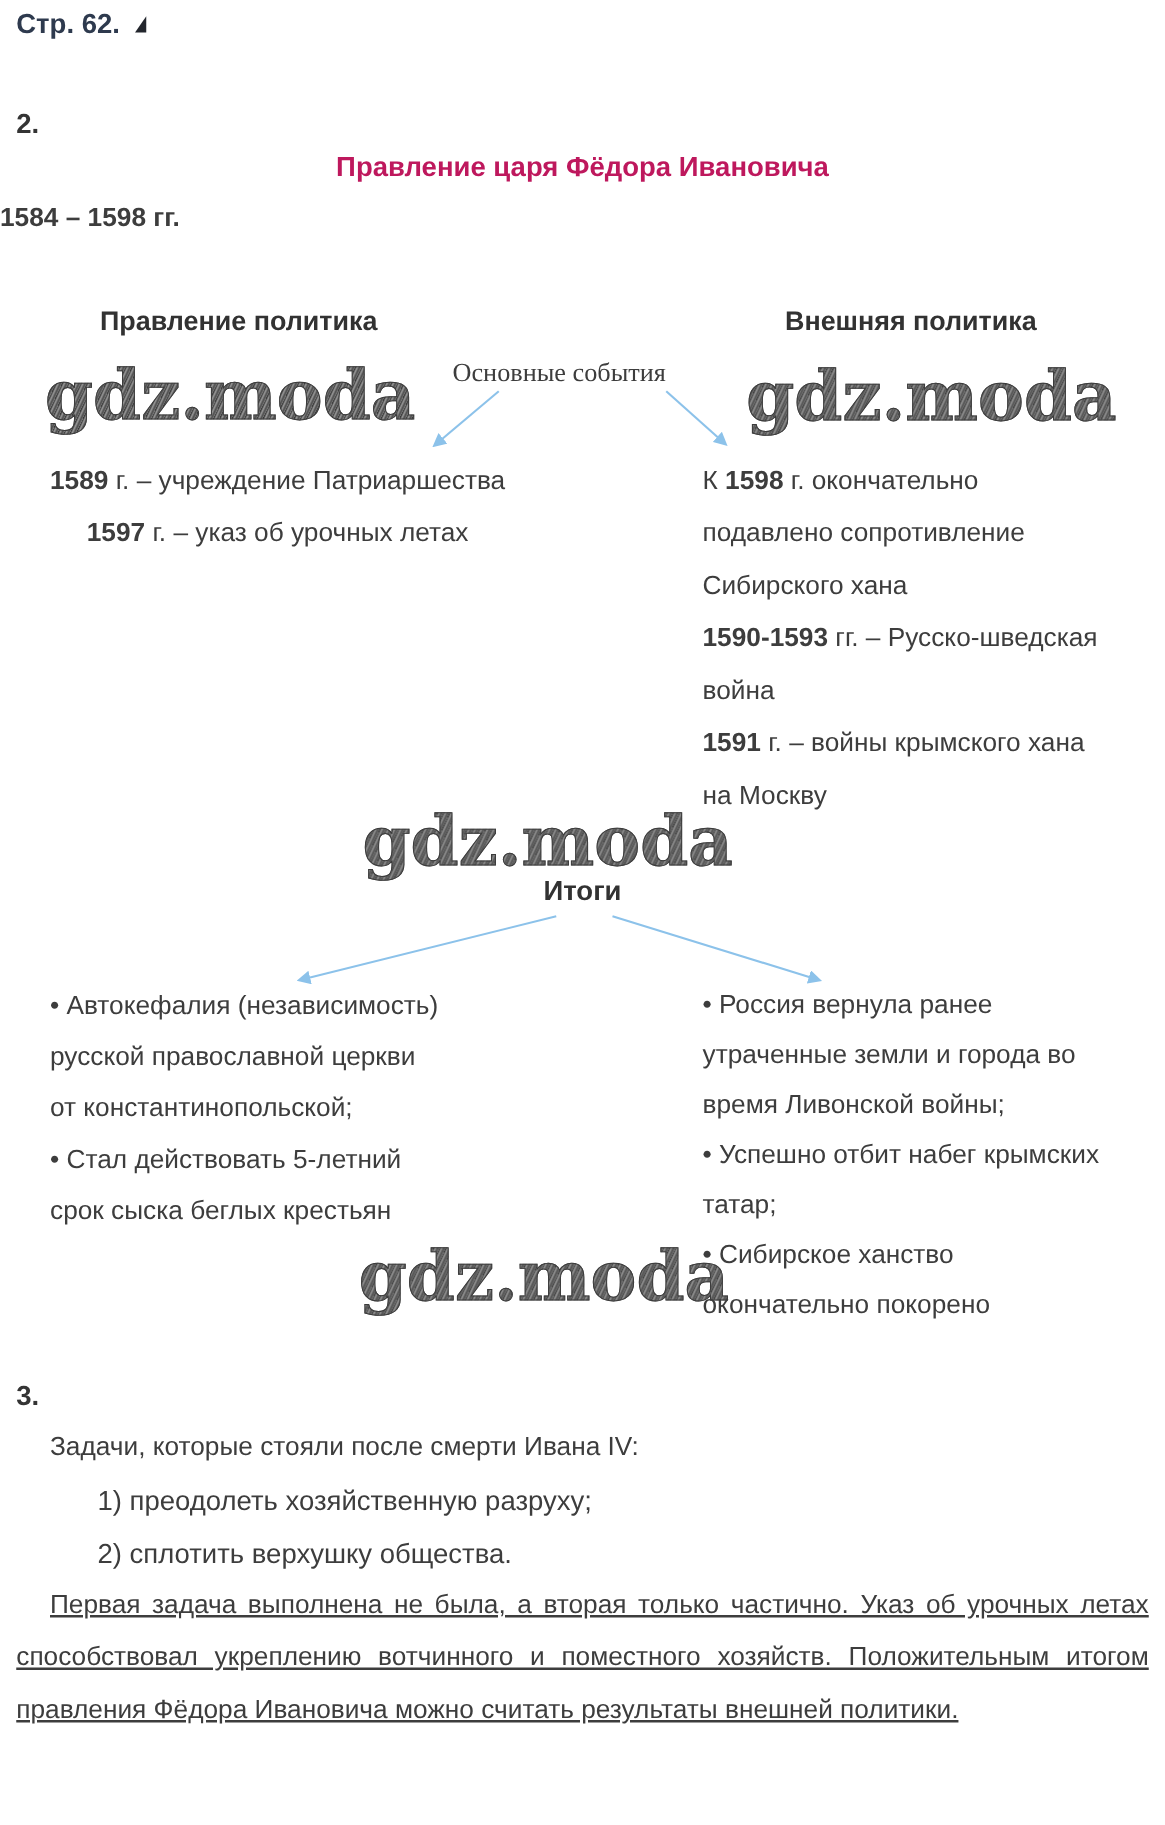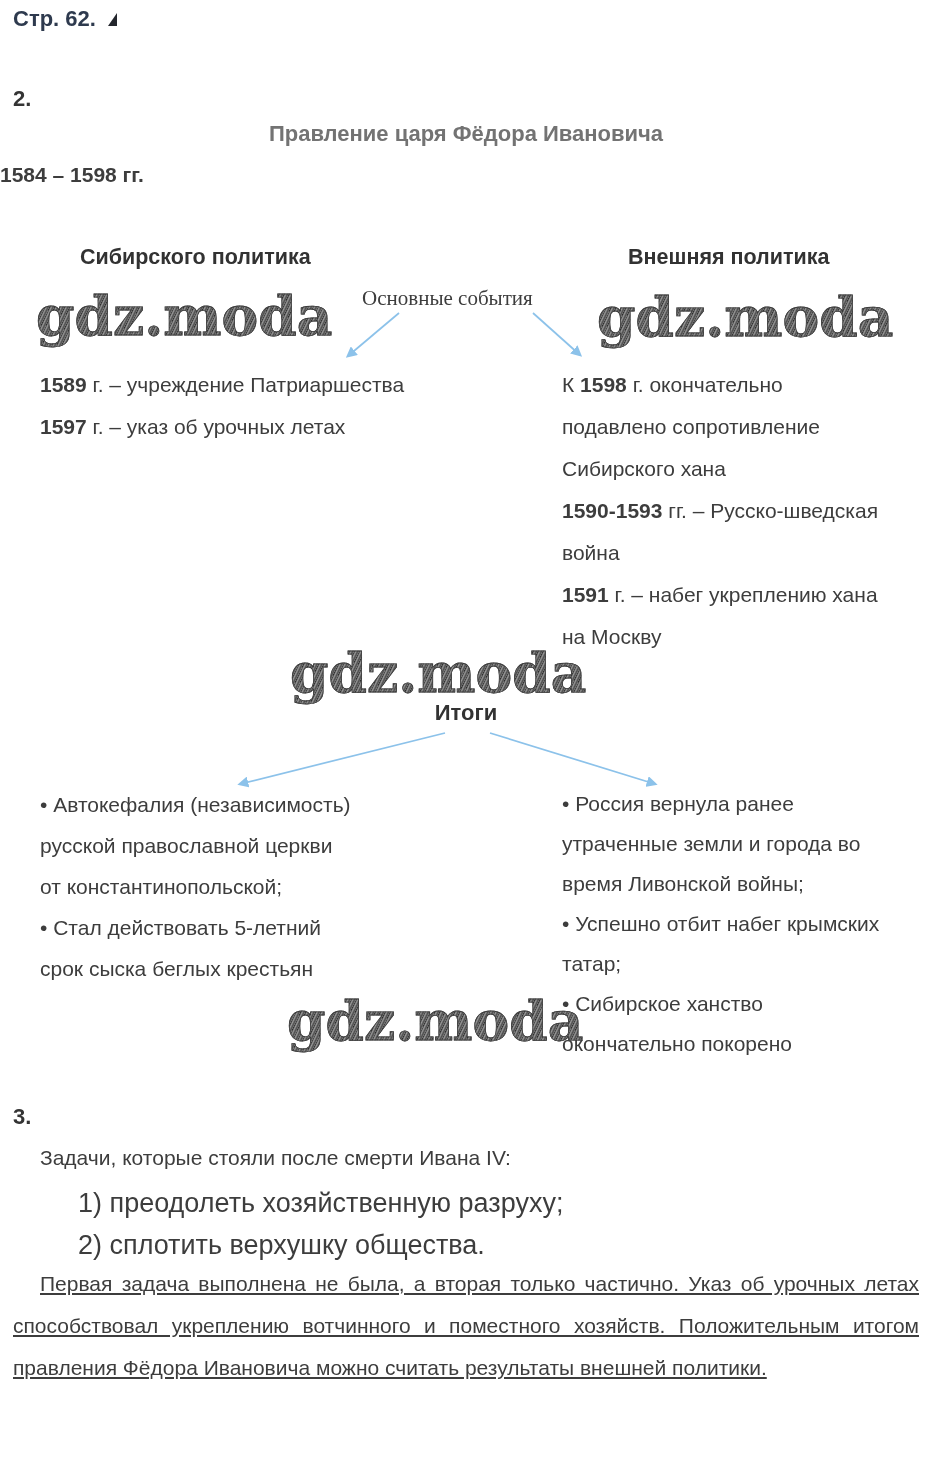--- a/index.html
+++ b/index.html
@@ -6,29 +6,29 @@
   .page{
     position:relative;width:932px;height:1460px;background:#ffffff;overflow:hidden;
     font-family:"Liberation Sans",sans-serif;color:#3d3d3d;
   }
   .abs{position:absolute;}
   .b{font-weight:bold;}
   .page-label{left:13px;top:6px;font-size:22px;font-weight:bold;color:#2e3a4e;}
   .cursor-mark{display:inline-block;width:0;height:0;border-bottom:13px solid #23262d;
     border-left:9px solid transparent;margin-left:12px;vertical-align:baseline;}
   .sec-num{left:13px;font-size:22px;font-weight:bold;color:#343434;}
-  .title{left:0;width:932px;top:121px;text-align:center;font-size:22px;font-weight:bold;color:#737373;}
+  .title{left:0;width:932px;top:121px;text-align:center;font-size:22px;font-weight:bold;color:#be185d;}
   .subtitle{left:0;width:932px;top:163px;text-align:left;font-size:21px;font-weight:bold;}
   .col-header{font-size:21.5px;font-weight:bold;color:#323232;top:245px;}
   .col-header.left{left:80px;}
   .col-header.right{left:628px;text-align:right;}
   .events-label{left:362px;top:286px;font-size:21px;font-family:Liberation Serif, serif;}
   .results-label{left:0;width:932px;top:700px;text-align:center;font-size:22px;font-weight:bold;color:#323232;}
   .textcol{font-size:21px;}
-  .left-events{left:40px;top:364px;line-height:42px;}
+  .left-events{left:40px;top:364px;line-height:42px;text-align:center;}
   .right-events{left:562px;top:364px;line-height:42px;}
   .left-results{left:40px;top:784px;line-height:41px;}
   .right-results{left:562px;top:784px;line-height:40px;}
   .wm{
     font-family:"DejaVu Serif",serif;font-weight:bold;font-size:55px;letter-spacing:0px;
     color:#5a5a5a;z-index:0;white-space:nowrap;
   }
   @supports ((-webkit-background-clip:text) or (background-clip:text)){
     .wm{
       background:repeating-linear-gradient(115deg,#2d2d2d 0px,#9b9b9b 1.5px,#4e4e4e 3px,#787878 4.5px);
@@ -36,39 +36,39 @@
       -webkit-text-stroke:0.8px #3c3c3c;
     }
   }
   .wm1{left:36px;top:283px;}
   .wm2{left:597px;top:284px;}
   .wm3{left:290px;top:640px;}
   .wm4{left:287px;top:988px;}
   .fg{z-index:2;}
   .arrows{left:0;top:0;z-index:1;pointer-events:none;}
   .tasks-intro{left:40px;top:1146px;font-size:21px;}
-  .task-item{left:78px;font-size:27px;}
+  .task-item{left:78px;font-size:22px;}
   .conclusion{left:13px;top:1263px;width:906px;font-size:21px;line-height:42px;
     text-align:justify;text-indent:27px;text-decoration:underline;}
 </style>
 </head>
 <body>
 
 <div class="page">
 
   <div class="abs page-label fg">
     <span>Стр. 62.</span><span class="cursor-mark"></span>
   </div>
 
   <div class="abs sec-num fg" style="top:86px;">2.</div>
 
   <div class="abs title fg">Правление царя Фёдора Ивановича</div>
   <div class="abs subtitle fg">1584 – 1598 гг.</div>
 
-  <div class="abs col-header left fg">Сибирского политика</div>
+  <div class="abs col-header left fg">Правление политика</div>
   <div class="abs col-header right fg">Внешняя политика</div>
 
   <div class="abs events-label fg">Основные события</div>
 
   <div class="abs wm wm1">gdz.moda</div>
   <div class="abs wm wm2">gdz.moda</div>
   <div class="abs wm wm3">gdz.moda</div>
   <div class="abs wm wm4">gdz.moda</div>
 
   <svg class="abs arrows" width="932" height="1460">
@@ -86,21 +86,21 @@
   <div class="abs textcol left-events fg">
       <div class="line"><span class="b">1589</span><span> г. – учреждение Патриаршества</span></div>
       <div class="line"><span class="b">1597</span><span> г. – указ об урочных летах</span></div>
     </div>
   <div class="abs textcol right-events fg">
       <div class="line"><span>К </span><span class="b">1598</span><span> г. окончательно</span></div>
       <div class="line"><span>подавлено сопротивление</span></div>
       <div class="line"><span>Сибирского хана</span></div>
       <div class="line"><span class="b">1590-1593</span><span> гг. – Русско-шведская</span></div>
       <div class="line"><span>война</span></div>
-      <div class="line"><span class="b">1591</span><span> г. – набег укреплению хана</span></div>
+      <div class="line"><span class="b">1591</span><span> г. – войны крымского хана</span></div>
       <div class="line"><span>на Москву</span></div>
     </div>
 
   <div class="abs results-label fg">Итоги</div>
 
   <div class="abs textcol left-results fg">
       <div class="line">• Автокефалия (независимость)</div>
       <div class="line">русской православной церкви</div>
       <div class="line">от константинопольской;</div>
       <div class="line">• Стал действовать 5-летний</div>

